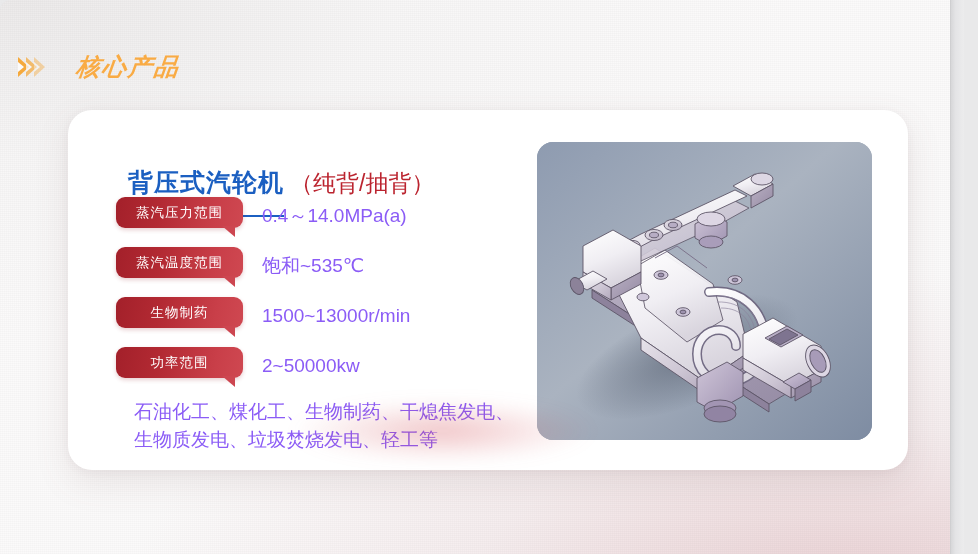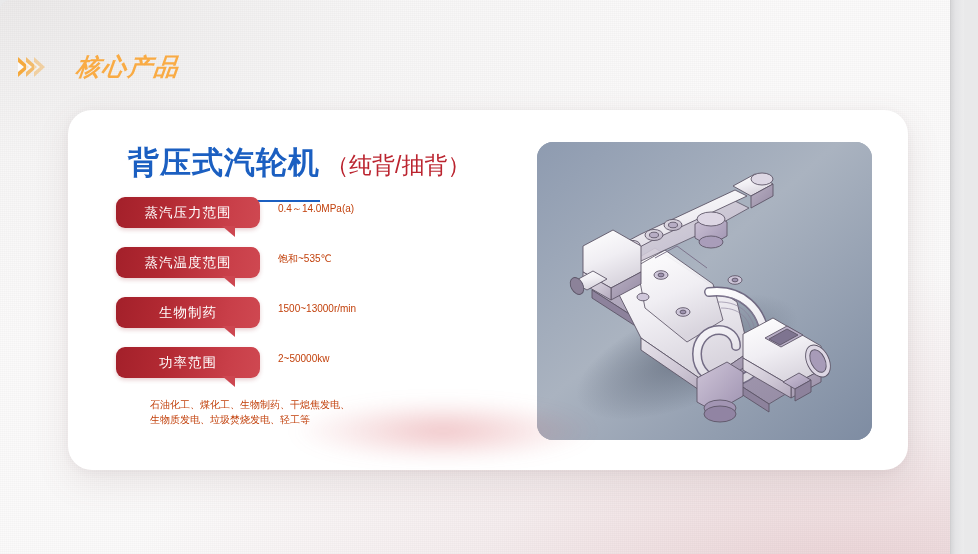--- a/index.html
+++ b/index.html
@@ -96,25 +96,26 @@
   }
 
   
   .card-title {
     position: absolute;
     left: 60px; top: 32px;
     display: flex; align-items: baseline;
     white-space: nowrap;
   }
   .title-main {
-    font-size: 31px; font-weight: 700;
+    font-size: 25px; font-weight: 700;
     color: #1b5fc1;
     border-bottom: 2px solid #1b5fc1;
     padding-bottom: 16px;
     letter-spacing: 1px;
+    margin-top: 24px;
   }
   .title-sub {
     font-size: 23px; font-weight: 400;
     color: #bb242f;
     margin-left: 6px;
     letter-spacing: 0px;
   }
 
   
   .specs {
@@ -124,44 +125,44 @@
   }
   .spec-row {
     position: relative;
     display: flex;
     align-items: flex-start;
     height: 50px;
   }
   .tag-wrap { position: relative; width: 128px; flex: 0 0 128px; margin-top: 2px; }
   .tag {
     position: relative;
-    width: 144px; height: 31px;
+    width: 127px; height: 31px;
     border-radius: 9px;
     background: linear-gradient(100deg, #a3202a 0%, #b32a33 35%, #c93f49 78%, #cf4851 100%);
     display: flex; align-items: center; justify-content: center;
     box-shadow: 0 2px 4px rgba(150,40,48,0.22);
   }
   .tag-label {
     color: #ffffff;
     font-size: 13.5px;
     font-weight: 500;
     letter-spacing: 1px;
   }
   .tag-tail {
     position: absolute;
     right: 9px; bottom: -9px;
     width: 0; height: 0;
     border-left: 13px solid transparent;
     border-top: 11px solid #cd4650;
   }
   .spec-value {
-    font-size: 10px;
-    color: #c2410c;
+    font-size: 19px;
+    color: #8b5cf6;
     line-height: 1.45;
-    margin-left: 34px;
+    margin-left: 18px;
     margin-top: 7px;
     white-space: pre-line;
   }
   .spec-row.multiline .spec-value { margin-top: 3px; }
 
   
   .image-panel {
     position: absolute;
     right: 36px; top: 32px;
     width: 335px; height: 298px;

